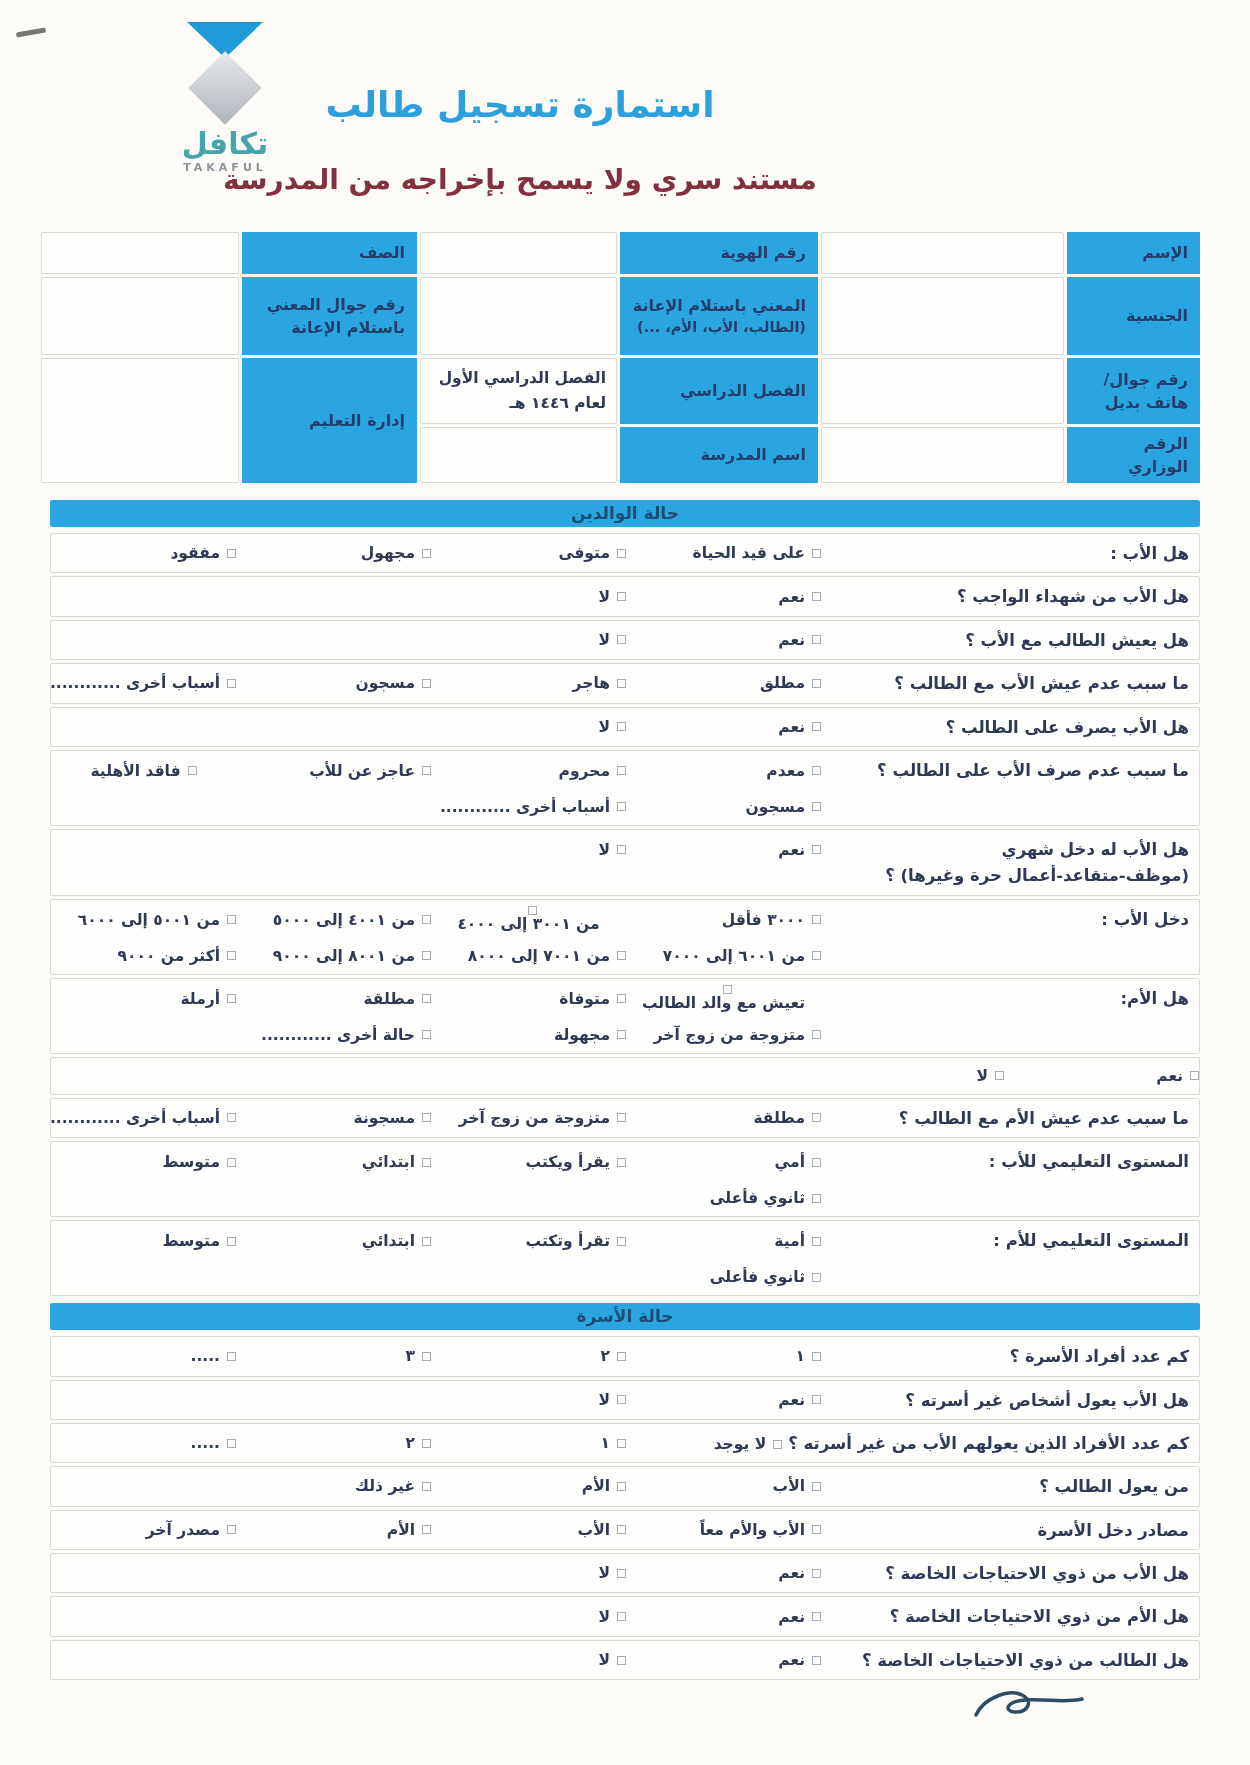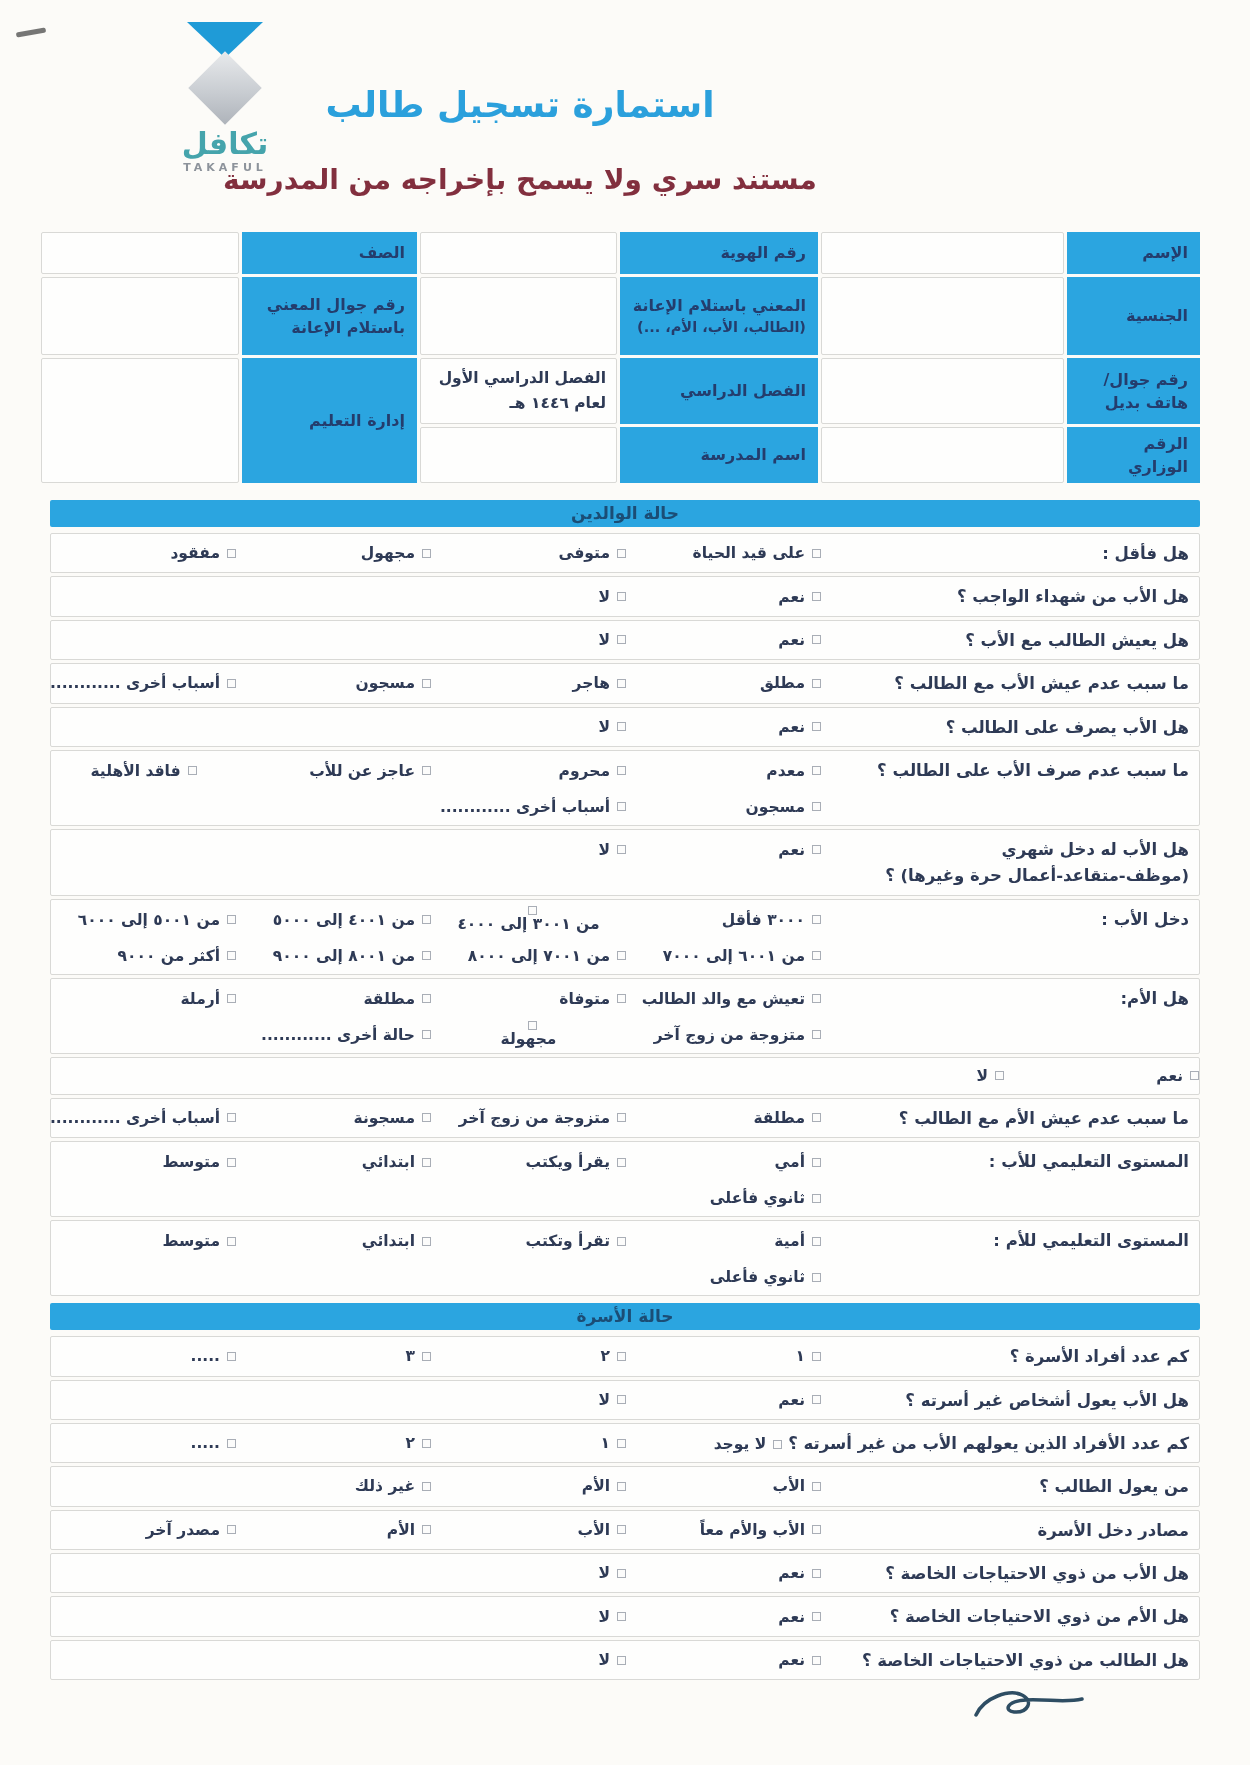--- a/index.html
+++ b/index.html
@@ -116,21 +116,21 @@
     <div class="lbl c1 r4">الرقم الوزاري</div>
     <div class="val c2 r4"></div>
     <div class="lbl c3 r4">اسم المدرسة</div>
     <div class="val c4 r4"></div>
   </div>
 
   <div id="sections">
       <div class="band first">حالة الوالدين</div>
       <div class="frow">
         <div class="q">
-          <div class="qline"><span>هل فأقل :</span></div>
+          <div class="qline"><span>هل الأب :</span></div>
         </div>
         <div class="opts">
           <div class="optline">
             <span class="opt" style="grid-column: 1;">
               <span class="cb"></span>
               <span class="opt-label">على قيد الحياة</span>
             </span>
             <span class="opt" style="grid-column: 2;">
               <span class="cb"></span>
               <span class="opt-label">متوفى</span>
@@ -317,21 +317,21 @@
             </span>
           </div>
         </div>
       </div>
       <div class="frow">
         <div class="q">
           <div class="qline"><span>هل الأم:</span></div>
         </div>
         <div class="opts top">
           <div class="optline">
-            <span class="opt" style="grid-column: 1;">
+            <span class="opt" style="grid-column: 1; flex-direction: column;">
               <span class="cb"></span>
               <span class="opt-label">تعيش مع والد الطالب</span>
             </span>
             <span class="opt" style="grid-column: 2;">
               <span class="cb"></span>
               <span class="opt-label">متوفاة</span>
             </span>
             <span class="opt" style="grid-column: 3;">
               <span class="cb"></span>
               <span class="opt-label">مطلقة</span>
@@ -339,21 +339,21 @@
             <span class="opt" style="grid-column: 4;">
               <span class="cb"></span>
               <span class="opt-label">أرملة</span>
             </span>
           </div>
           <div class="optline">
             <span class="opt" style="grid-column: 1;">
               <span class="cb"></span>
               <span class="opt-label">متزوجة من زوج آخر</span>
             </span>
-            <span class="opt" style="grid-column: 2; flex-direction: column;">
+            <span class="opt" style="grid-column: 2;">
               <span class="cb"></span>
               <span class="opt-label">مجهولة</span>
             </span>
             <span class="opt" style="grid-column: 3;">
               <span class="cb"></span>
               <span class="opt-label">حالة أخرى ............</span>
             </span>
           </div>
         </div>
       </div>

